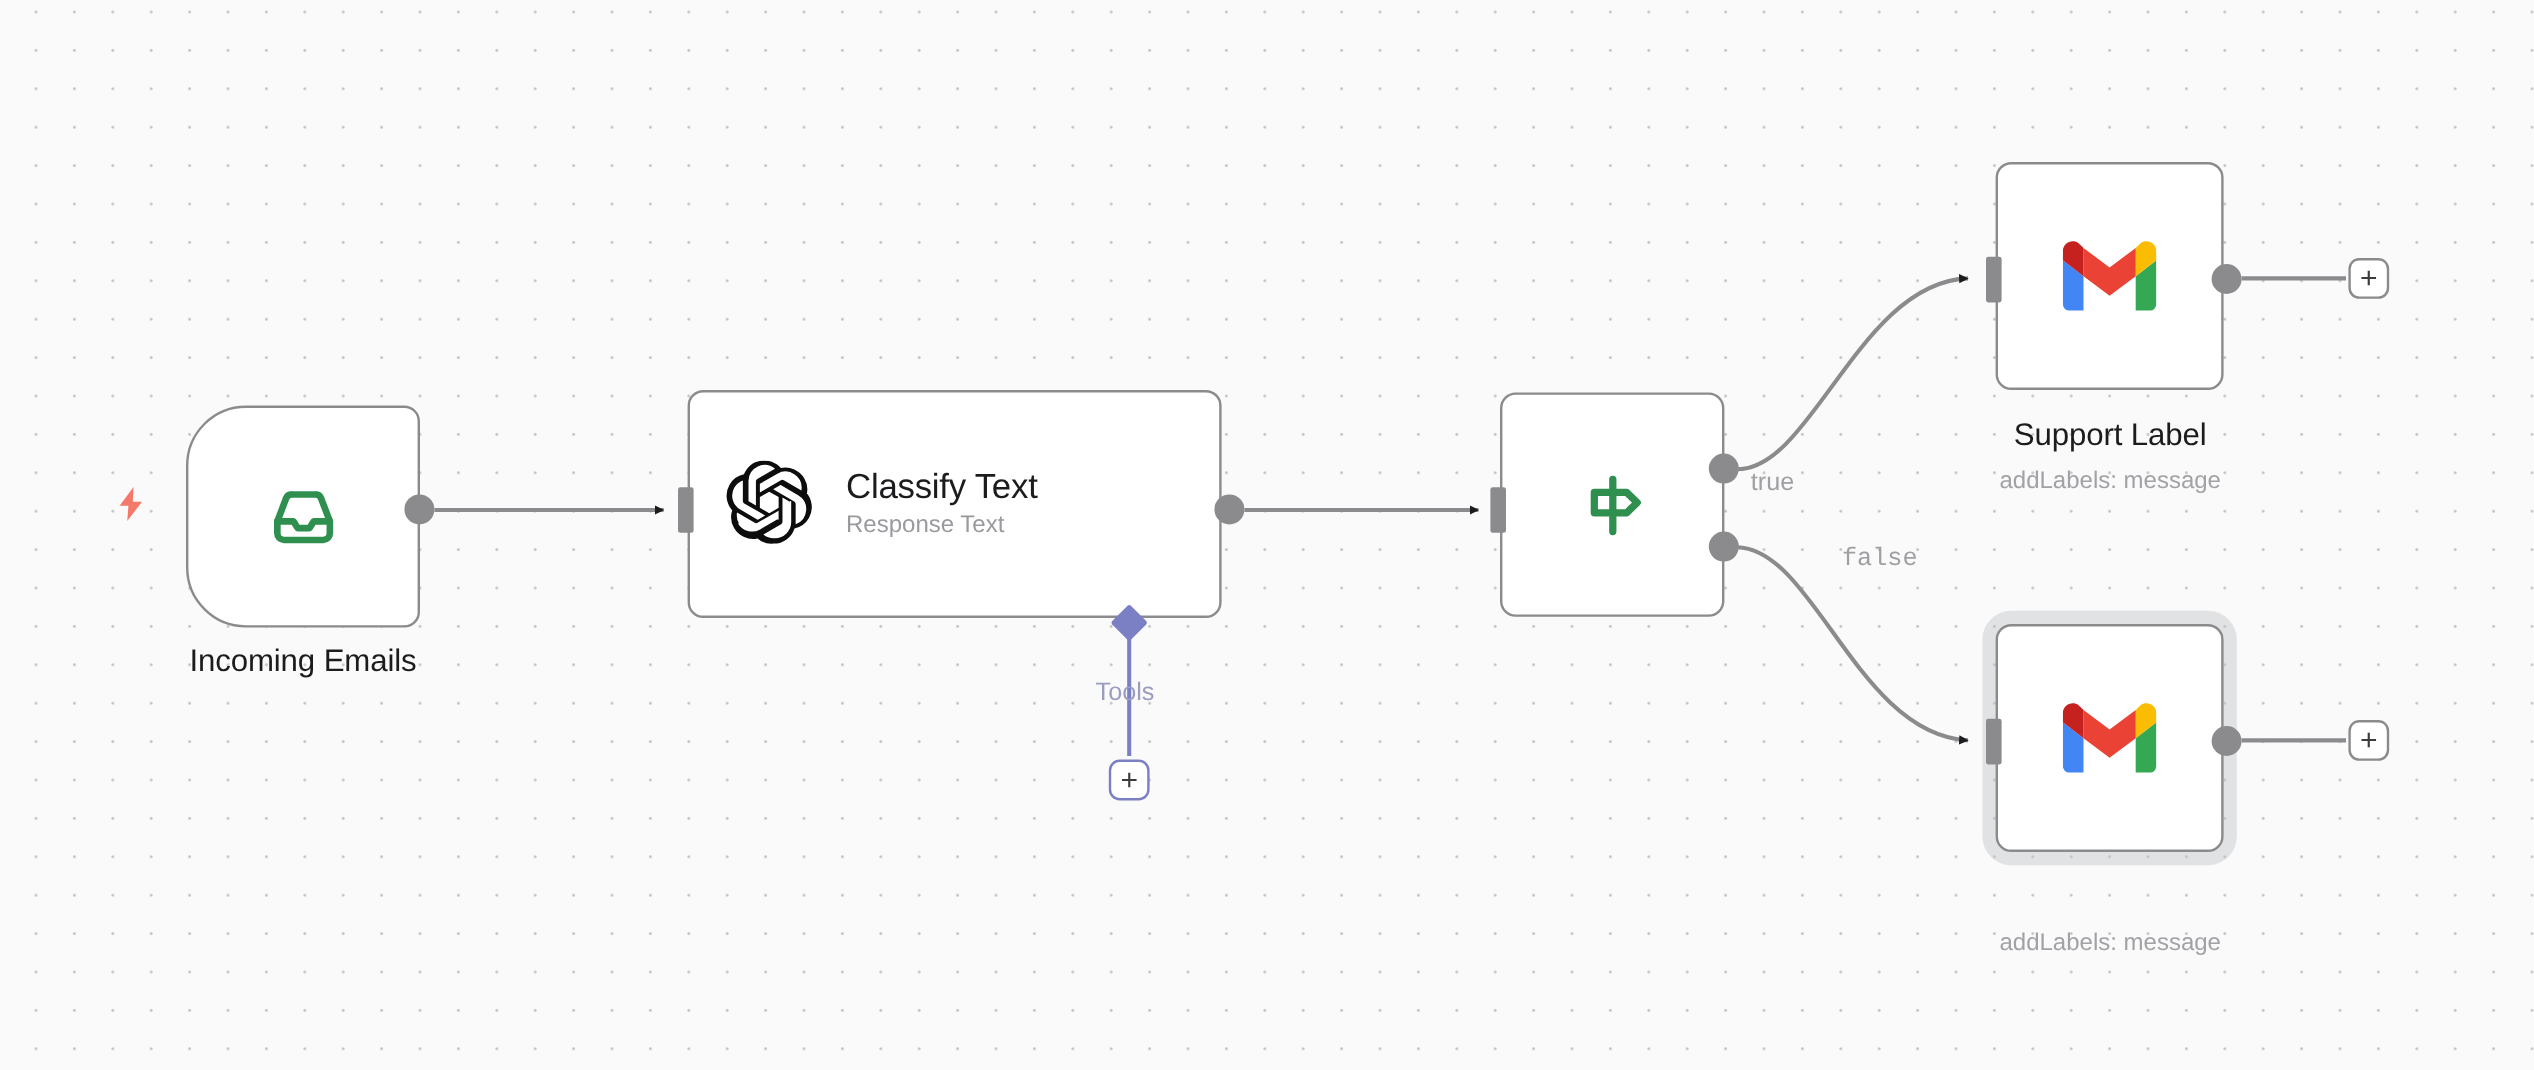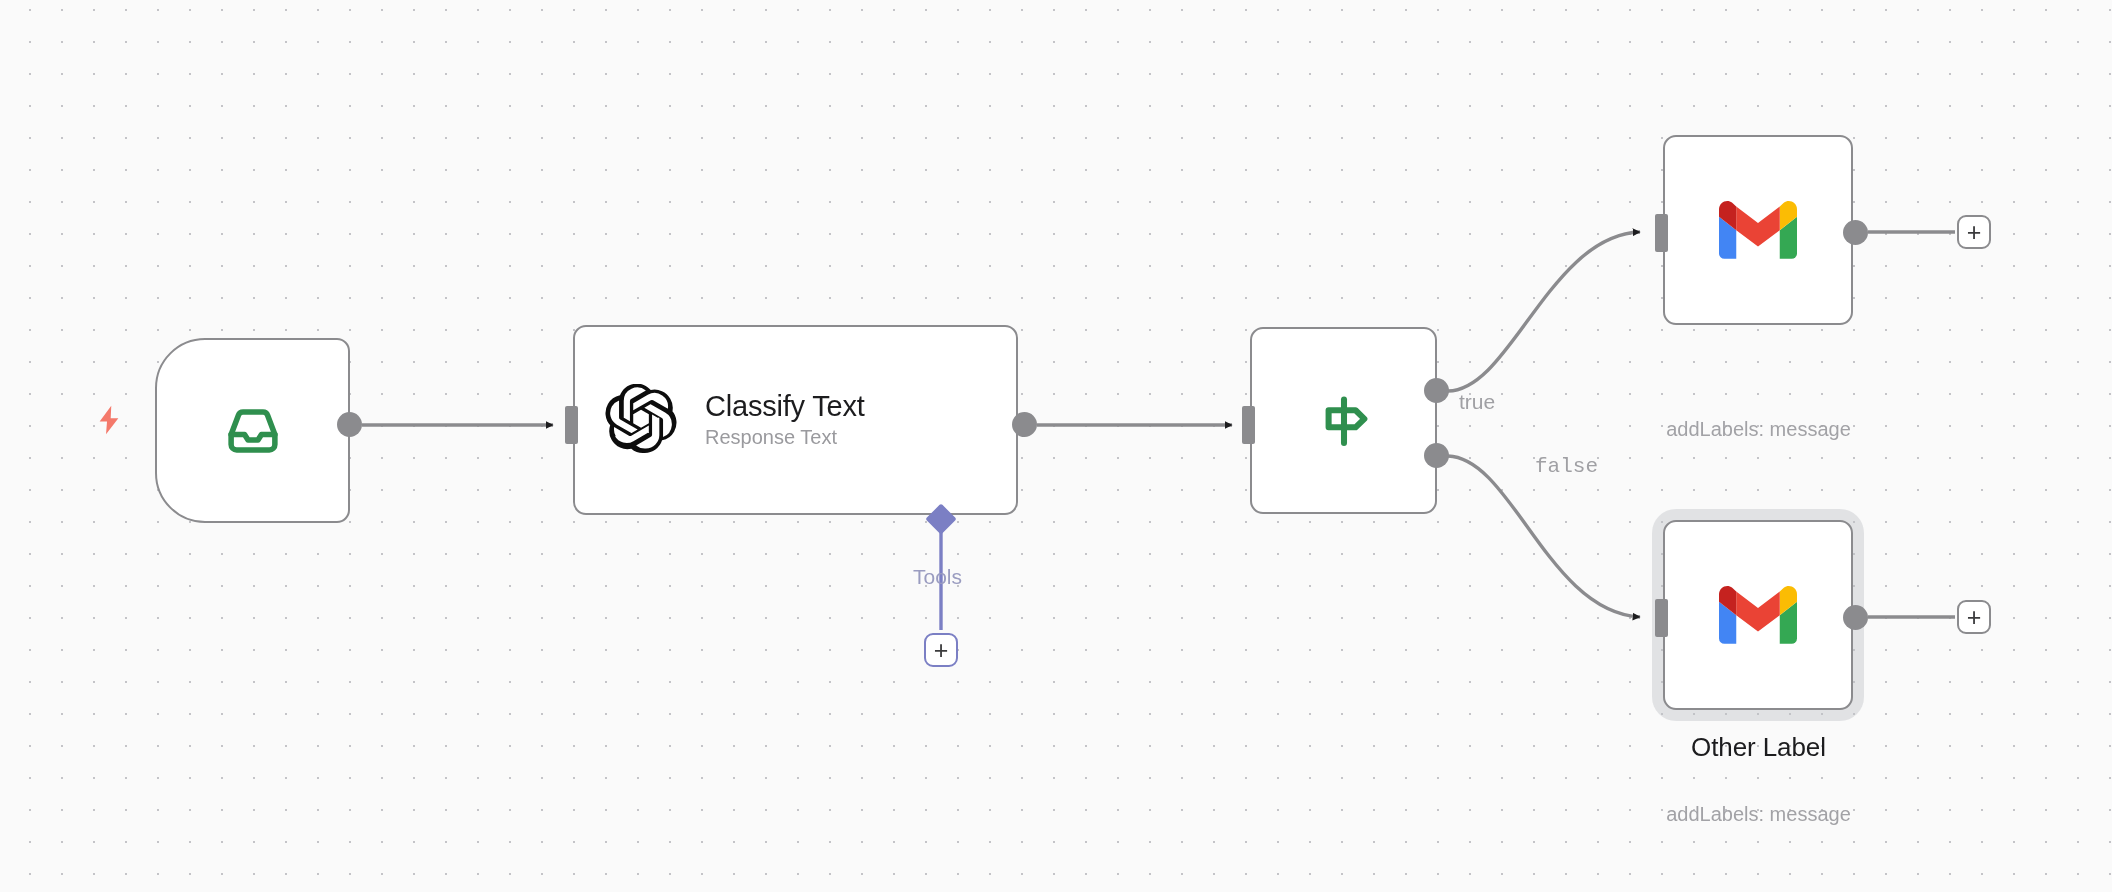--- a/index.html
+++ b/index.html
@@ -74,21 +74,20 @@
     color: #1c1c1e;
     letter-spacing: -0.1px;
     white-space: nowrap;
   }
   .subcaption {
     position: absolute;
     text-align: center;
     font-size: 20px;
     color: #a2a2a6;
     white-space: nowrap;
-    margin-top: 28px;
   }
 
   
   .port-in {
     position: absolute;
     width: 13px;
     height: 38px;
     background: #8b8b8e;
     border-radius: 2px;
   }
@@ -189,20 +188,21 @@
 
   <div class="node trigger" id="n-trigger" style="left:155px; top:338px; width:195px; height:185px;">
     <span>
       <svg class="icon-svg" viewBox="0 0 24 24" width="70" height="70" xmlns="http://www.w3.org/2000/svg">
         <path d="M4.5 13.2 L7 6.6 A1.7 1.7 0 0 1 8.6 5.5 H15.4 A1.7 1.7 0 0 1 17 6.6 L19.5 13.2 V16.6 A1.9 1.9 0 0 1 17.6 18.5 H6.4 A1.9 1.9 0 0 1 4.5 16.6 Z" fill="none" stroke="#2f8f4e" stroke-width="1.9" stroke-linejoin="round"></path>
         <path d="M4.5 13.2 H9.1 L10.3 15.1 H13.7 L14.9 13.2 H19.5" fill="none" stroke="#2f8f4e" stroke-width="1.9" stroke-linejoin="round" stroke-linecap="round"></path>
       </svg>
     </span>
   </div>
   <div class="port-out" style="left:337px; top:412px;"></div>
+  <div class="caption" style="left:0px; top:535px; width:505px;">Incoming Emails</div>
 
   <div class="node node-wide" id="n-classify" style="left:573px; top:325px; width:445px; height:190px;">
     <span>
       <svg class="icon-svg" viewBox="0 0 24 24" width="72" height="72" xmlns="http://www.w3.org/2000/svg">
         <path fill="#0d0d0d" d="M22.28 9.82a5.99 5.99 0 0 0-.52-4.91 6.05 6.05 0 0 0-6.51-2.9A6.06 6.06 0 0 0 4.98 3.77a5.99 5.99 0 0 0-4 2.9 6.05 6.05 0 0 0 .75 7.1 5.98 5.98 0 0 0 .51 4.91 6.05 6.05 0 0 0 6.52 2.9A5.99 5.99 0 0 0 13.26 23a6.06 6.06 0 0 0 5.77-4.21 5.99 5.99 0 0 0 4-2.9 6.06 6.06 0 0 0-.75-7.07ZM13.26 21.5a4.48 4.48 0 0 1-2.88-1.04l.14-.08 4.78-2.76a.79.79 0 0 0 .39-.68v-6.74l2.02 1.17a.07.07 0 0 1 .4.06v5.58a4.5 4.5 0 0 1-4.49 4.49ZM3.6 17.38a4.47 4.47 0 0 1-.54-3.01l.14.08 4.79 2.77a.78.78 0 0 0 .78 0l5.84-3.37v2.33a.08.08 0 0 1-.3.07l-4.84 2.8a4.5 4.5 0 0 1-6.14-1.64ZM2.34 7.45a4.48 4.48 0 0 1 2.34-1.97v5.68a.77.77 0 0 0 .39.67l5.81 3.36-2.02 1.17a.8.8 0 0 1-.07 0l-4.83-2.8a4.5 4.5 0 0 1-1.64-6.13Zm16.61 3.86-5.84-3.4 2.02-1.16a.07.07 0 0 1 .07 0l4.83 2.79a4.49 4.49 0 0 1-.68 8.1v-5.67a.8.8 0 0 0-.4-.66Zm2.01-3.02-.14-.09-4.78-2.79a.78.78 0 0 0-.79 0L9.41 8.78V6.45a.07.07 0 0 1 .03-.07l4.83-2.79a4.49 4.49 0 0 1 6.67 4.65ZM8.31 12.43 6.29 11.27a.08.08 0 0 1-.04-.06V5.64a4.49 4.49 0 0 1 7.37-3.45l-.14.08L8.7 5.03a.79.79 0 0 0-.39.68v6.72Zm1.1-2.36 2.6-1.5 2.61 1.5v3l-2.6 1.5-2.61-1.5Z"></path>
       </svg>
     </span>
     <div class="node-texts">
       <div class="node-title">Classify Text</div>
       <div class="node-subtitle">Response Text</div>
@@ -237,37 +237,37 @@
         <path d="M3.6 39.2h7.9V20.1L0 11.2v24.4a3.6 3.6 0 0 0 3.6 3.6Z" fill="#4285f4"></path>
         <path d="M40.5 39.2h7.9a3.6 3.6 0 0 0 3.6-3.6V11.2l-11.5 8.9Z" fill="#34a853"></path>
         <path d="M40.5 4.4v15.7L52 11.2V6.2c0-4.5-5.2-7.1-8.8-4.4Z" fill="#fbbc04"></path>
         <path d="M11.5 20.1V4.4L26 15.3 40.5 4.4v15.7L26 31Z" fill="#ea4335"></path>
         <path d="M0 6.2v5l11.5 8.9V4.4L8.8 1.8C5.2-.9 0 1.7 0 6.2Z" fill="#c5221f"></path>
       </svg>
     </span>
   </div>
   <div class="port-in" style="left:1655px; top:214px;"></div>
   <div class="port-out" style="left:1843px; top:220px;"></div>
+  <div class="caption" style="left:1505px; top:347px; width:507px;">Support Label</div>
   <div class="subcaption" style="left:1505px; top:390px; width:507px;">addLabels: message</div>
   <div class="plus-btn" style="left:1957px; top:215px;">
     <span class="glyph">+</span>
   </div>
 
   <div class="node selected" id="n-other" style="left:1663px; top:520px; width:190px; height:190px;">
     <span>
       <svg class="icon-svg" viewBox="0 0 52 40" width="78" height="60" xmlns="http://www.w3.org/2000/svg">
         <path d="M3.6 39.2h7.9V20.1L0 11.2v24.4a3.6 3.6 0 0 0 3.6 3.6Z" fill="#4285f4"></path>
         <path d="M40.5 39.2h7.9a3.6 3.6 0 0 0 3.6-3.6V11.2l-11.5 8.9Z" fill="#34a853"></path>
         <path d="M40.5 4.4v15.7L52 11.2V6.2c0-4.5-5.2-7.1-8.8-4.4Z" fill="#fbbc04"></path>
         <path d="M11.5 20.1V4.4L26 15.3 40.5 4.4v15.7L26 31Z" fill="#ea4335"></path>
         <path d="M0 6.2v5l11.5 8.9V4.4L8.8 1.8C5.2-.9 0 1.7 0 6.2Z" fill="#c5221f"></path>
       </svg>
     </span>
   </div>
   <div class="port-in" style="left:1655px; top:599px;"></div>
   <div class="port-out" style="left:1843px; top:605px;"></div>
-  <div class="caption" style="left:1505px; top:732px; width:507px;">Other Label</div>
   <div class="subcaption" style="left:1505px; top:775px; width:507px;">addLabels: message</div>
   <div class="plus-btn" style="left:1957px; top:600px;">
     <span class="glyph">+</span>
   </div>
 
 </div>
 
 </body></html>

